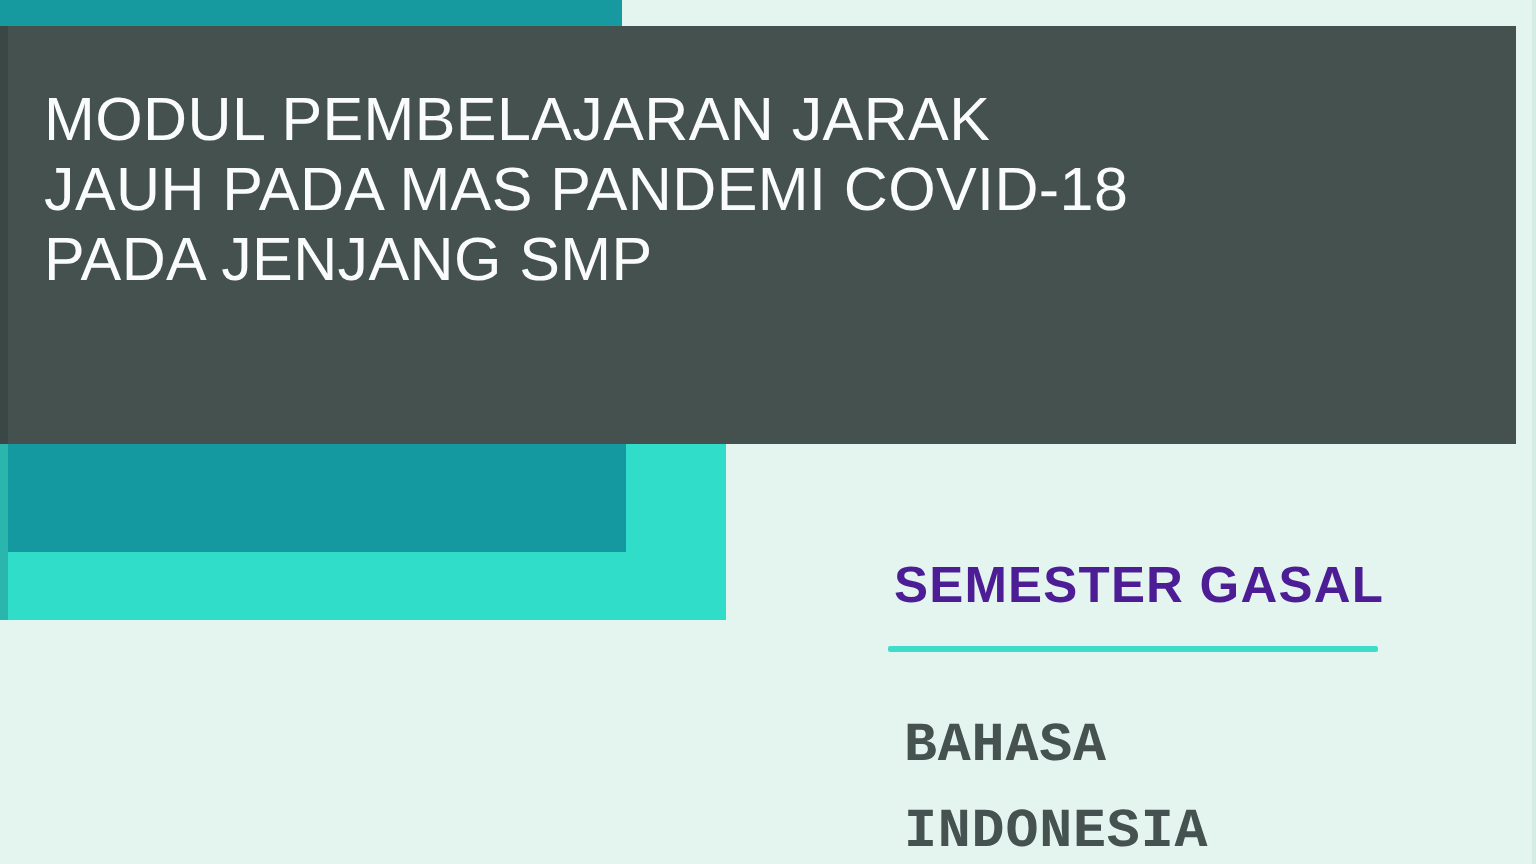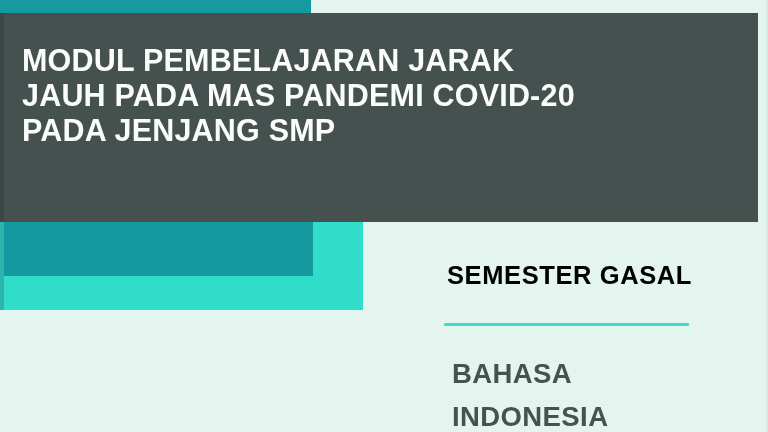--- a/index.html
+++ b/index.html
@@ -61,21 +61,21 @@
   .title-block {
     position: absolute;
     left: 22px;
     top: 43px;
     width: 720px;
   }
   .title-line {
     display: block;
     color: #fafcfb;
     font-size: 30.5px;
-    font-weight: bold;
+    font-weight: normal;
     letter-spacing: 0.2px;
     line-height: 35px;
     white-space: nowrap;
   }
 
   
   .block-dark-teal {
     position: absolute;
     left: 0;
     top: 222px;
@@ -102,22 +102,22 @@
     width: 4px;
     height: 88px;
     background: #2ab5ad;
     z-index: 3;
   }
 
   
   .semester-text {
     position: absolute;
     left: 447px;
-    top: 261px;
-    color: #000000;
+    top: 279px;
+    color: #4c1d95;
     font-size: 25.5px;
     font-weight: bold;
     letter-spacing: 0.6px;
     white-space: nowrap;
   }
   .semester-rule {
     position: absolute;
     left: 444px;
     top: 323px;
     width: 245px;
@@ -131,20 +131,21 @@
     top: 352px;
     color: #455250;
     font-size: 27.5px;
     font-weight: bold;
     letter-spacing: 0.4px;
     line-height: 43px;
     white-space: nowrap;
   }
   .subject-line {
     display: block;
+    font-family: Liberation Mono, monospace;
   }
 
   
   .frame-right {
     position: absolute;
     right: 0;
     top: 0;
     width: 10px;
     height: 432px;
     background: #e4f5f0;
@@ -164,21 +165,21 @@
 <div id="slide">
 
   <div class="top-accent-bar"></div>
   <div class="top-accent-gap"></div>
 
   <div class="title-panel"></div>
   <div class="title-panel-edge"></div>
 
   <div class="title-block">
     <span class="title-line">MODUL PEMBELAJARAN JARAK</span>
-    <span class="title-line">JAUH PADA MAS PANDEMI COVID-20</span>
+    <span class="title-line">JAUH PADA MAS PANDEMI COVID-18</span>
     <span class="title-line">PADA JENJANG SMP</span>
   </div>
 
   <div class="block-bright-teal"></div>
   <div class="block-dark-teal"></div>
   <div class="block-left-shade"></div>
 
   <div class="semester-text">SEMESTER GASAL</div>
   <div class="semester-rule"></div>
 

